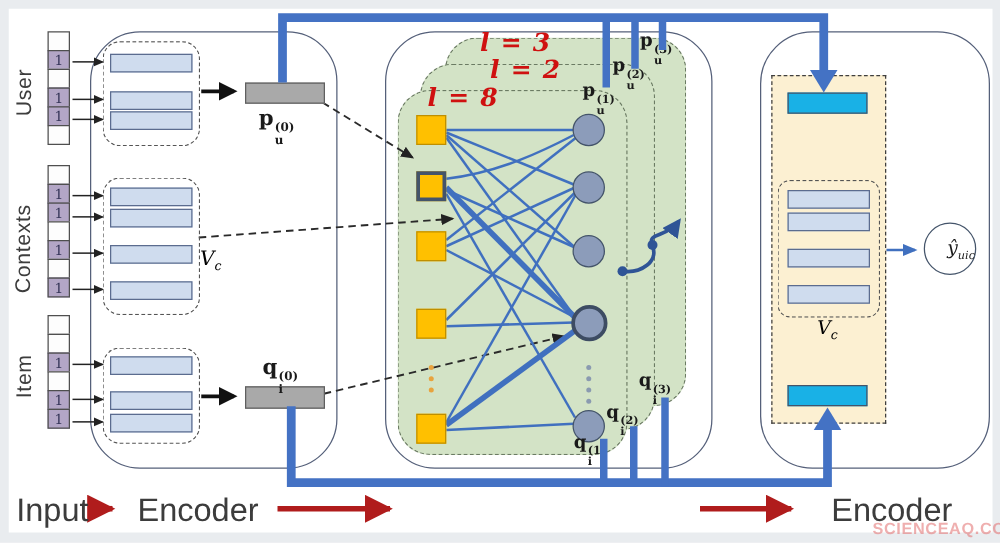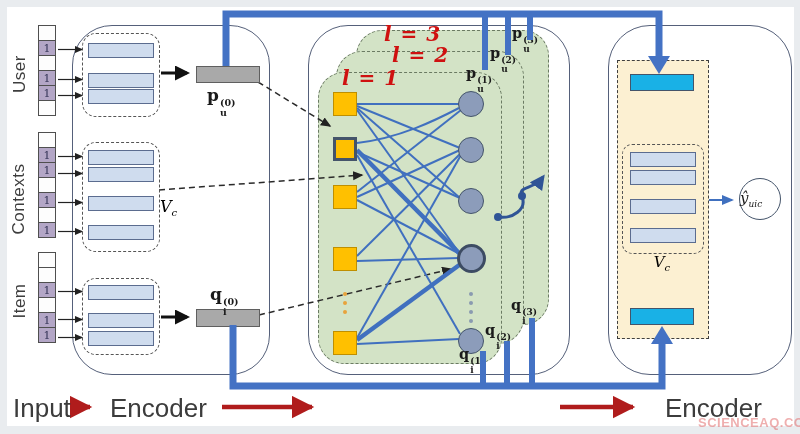--- a/index.html
+++ b/index.html
@@ -219,21 +219,21 @@
   <div class="gbar z6" style="left:196px;top:309px;width:62px;height:16px;"></div>
   <div class="mlabel mser z6 f17" style="left:210px;top:284px;">
     <span>q</span><span class="stk">
         <span>(0)</span>
         <span>i</span>
       </span>
   </div>
 
   <div class="llab z6" style="left:384px;top:22px;">l = 3</div>
   <div class="llab z6" style="left:363px;top:43px;margin-left:29px;">l = 2</div>
-  <div class="llab z6" style="left:342px;top:66px;">l = 1</div>
+  <div class="llab z6" style="left:342px;top:66px;">l = 8</div>
 
   <div class="sq z6" style="left:333px;top:92px;"></div>
   <div class="sq hl z6" style="left:333px;top:137px;"></div>
   <div class="sq z6" style="left:333px;top:185px;"></div>
   <div class="sq z6" style="left:333px;top:247px;"></div>
   <div class="sq z6" style="left:333px;top:331px;"></div>
   <div class="dot z6" style="left:343px;top:292px;width:4px;height:4px;background:#e8a33d;"></div>
   <div class="dot z6" style="left:343px;top:301px;width:4px;height:4px;background:#e8a33d;"></div>
   <div class="dot z6" style="left:343px;top:310px;width:4px;height:4px;background:#e8a33d;"></div>
 
@@ -291,21 +291,21 @@
   <div class="bar z6" style="left:630px;top:152px;width:64px;"></div>
   <div class="bar z6" style="left:630px;top:170px;width:64px;"></div>
   <div class="bar z6" style="left:630px;top:199px;width:64px;"></div>
   <div class="bar z6" style="left:630px;top:228px;width:64px;"></div>
   <div class="mlabel z6 f15" style="left:617px;top:253px;width:90px;text-align:center;font-family:'DejaVu Serif',serif;">
     <span class="it">V</span><span class="ssub it">c</span>
   </div>
   <div class="cbar z6" style="left:630px;top:308px;width:62px;height:15px;"></div>
 
   <div class="abs z6" style="left:739px;top:178px;width:42px;height:42px;border-radius:50%;background:#fff;
-       border:1.6px solid #44546a;box-sizing:border-box;text-align:left;line-height:38px;
+       border:1.6px solid #44546a;box-sizing:border-box;text-align:right;line-height:38px;
        font-family:'DejaVu Serif',serif;font-size:15px;color:#1a1a1a;">
     <span class="it">ŷ</span><span class="ssub it" style="font-size:9px;">uic</span>
   </div>
 
   <div class="cap z6" style="left:110px;top:393px;">Encoder</div>
   <div class="cap z6" style="left:13px;top:393px;">Input</div>
   <div class="cap z6" style="left:665px;top:393px;">Encoder</div>
 
   <div id="watermark" class="z6" style="left:698px;top:415px;">SCIENCEAQ.COM</div>
 </div>

